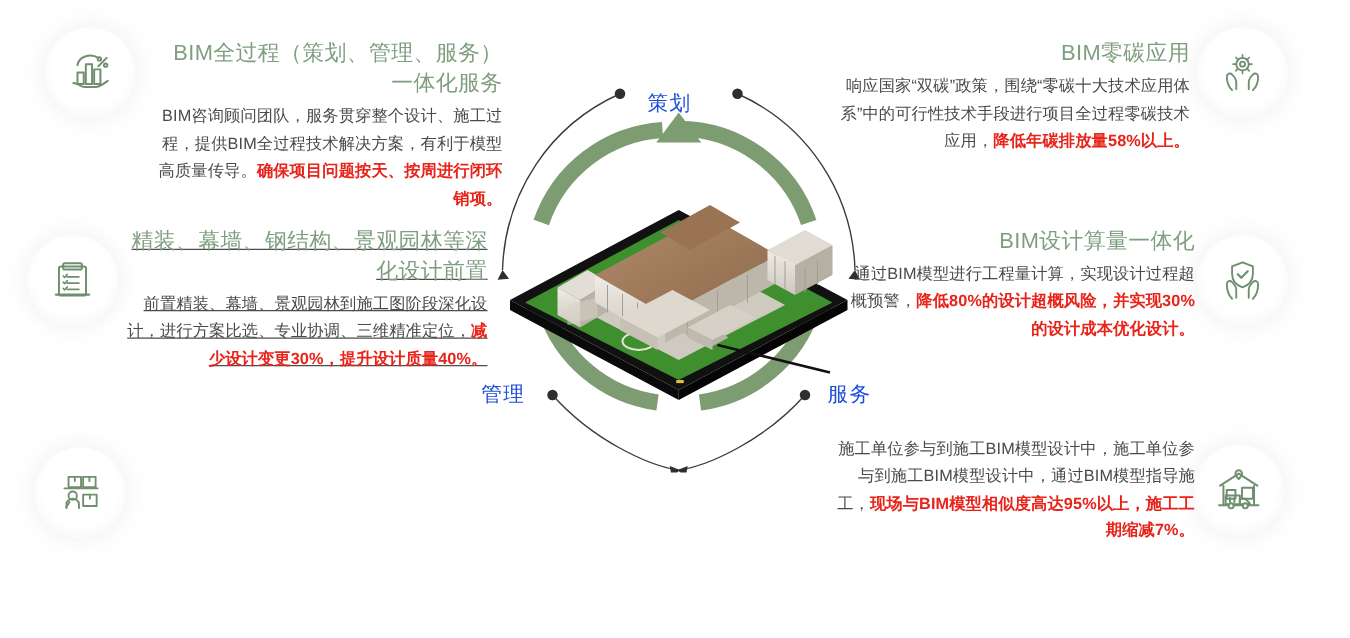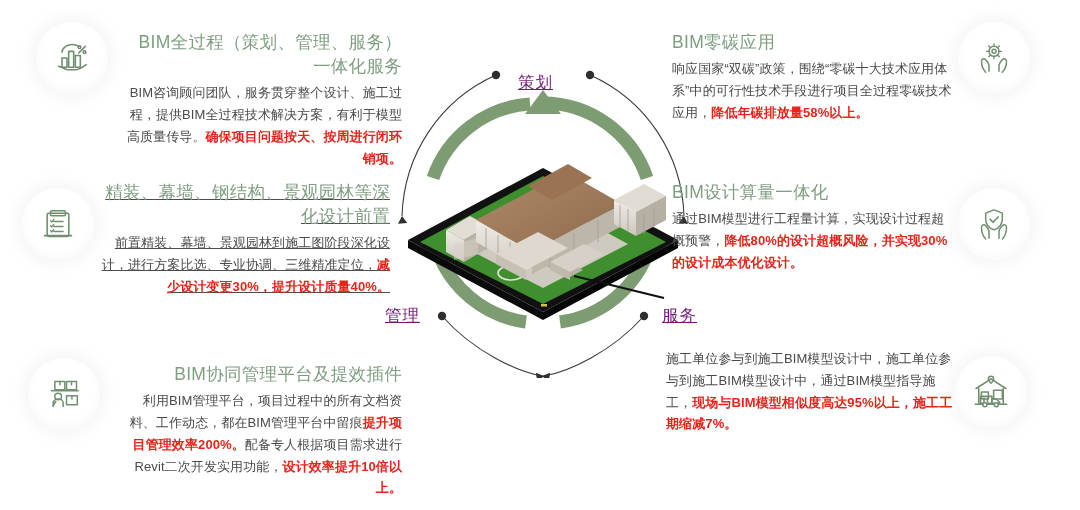--- a/index.html
+++ b/index.html
@@ -32,21 +32,21 @@
     align-items: center;
     justify-content: center;
   }
   .icon-badge svg { display: block; }
 
   
   .block {
     position: absolute;
     width: 276px;
   }
-  .block.right { text-align: left; }
+  .block.right { text-align: right; }
   .block.left  { text-align: right; }
 
   .block h2 {
     margin: 0 0 4px 0;
     font-size: 17.5px;
     font-weight: 400;
     line-height: 1.38;
     letter-spacing: 0.3px;
     color: #7f9e80;
   }
@@ -68,24 +68,23 @@
     left: 378px;
     top: 48px;
     width: 330px;
     height: 330px;
   }
   #wheel svg { display: block; }
 
   .wheel-label {
     position: absolute;
     font-size: 16.5px;
-    color: #701a75;
+    color: #1d4ed8;
     letter-spacing: 1px;
     white-space: nowrap;
-    text-decoration: underline;
   }
   #label-cehua  { left: 518px; top: 72px; }
   #label-guanli { left: 385px; top: 305px; }
   #label-fuwu   { left: 662px; top: 305px; text-align: right; }
 </style>
 </head>
 <body>
 
 <div id="stage">
 
@@ -287,24 +286,20 @@
   <div class="block left" style="left:122px; top:30px; width:280px;">
     <h2>BIM全过程（策划、管理、服务）一体化服务</h2>
     <p><span>BIM咨询顾问团队，服务贯穿整个设计、施工过程，提供BIM全过程技术解决方案，有利于模型高质量传导。</span><span class="hl">确保项目问题按天、按周进行闭环销项。</span></p>
   </div>
 
   <div class="block left" style="left:94px; top:180px; width:296px;text-decoration:underline;">
     <h2>精装、幕墙、钢结构、景观园林等深化设计前置</h2>
     <p><span>前置精装、幕墙、景观园林到施工图阶段深化设计，进行方案比选、专业协调、三维精准定位，</span><span class="hl">减少设计变更30%，提升设计质量40%。</span></p>
   </div>
 
-  <div class="block left" style="left:122px; top:362px; width:280px;">
-    <h2>BIM协同管理平台及提效插件</h2>
-    <p><span>利用BIM管理平台，项目过程中的所有文档资料、工作动态，都在BIM管理平台中留痕</span><span class="hl">提升项目管理效率200%。</span><span>配备专人根据项目需求进行Revit二次开发实用功能，</span><span class="hl">设计效率提升10倍以上。</span></p>
-  </div>
 
   <div class="block right" style="left:672px; top:30px; width:280px;">
     <h2>BIM零碳应用</h2>
     <p><span>响应国家“双碳”政策，围绕“零碳十大技术应用体系”中的可行性技术手段进行项目全过程零碳技术应用，</span><span class="hl">降低年碳排放量58%以上。</span></p>
   </div>
 
   <div class="block right" style="left:672px; top:180px; width:284px;">
     <h2>BIM设计算量一体化</h2>
     <p><span>通过BIM模型进行工程量计算，实现设计过程超概预警，</span><span class="hl">降低80%的设计超概风险，并实现30%的设计成本优化设计。</span></p>
   </div>

